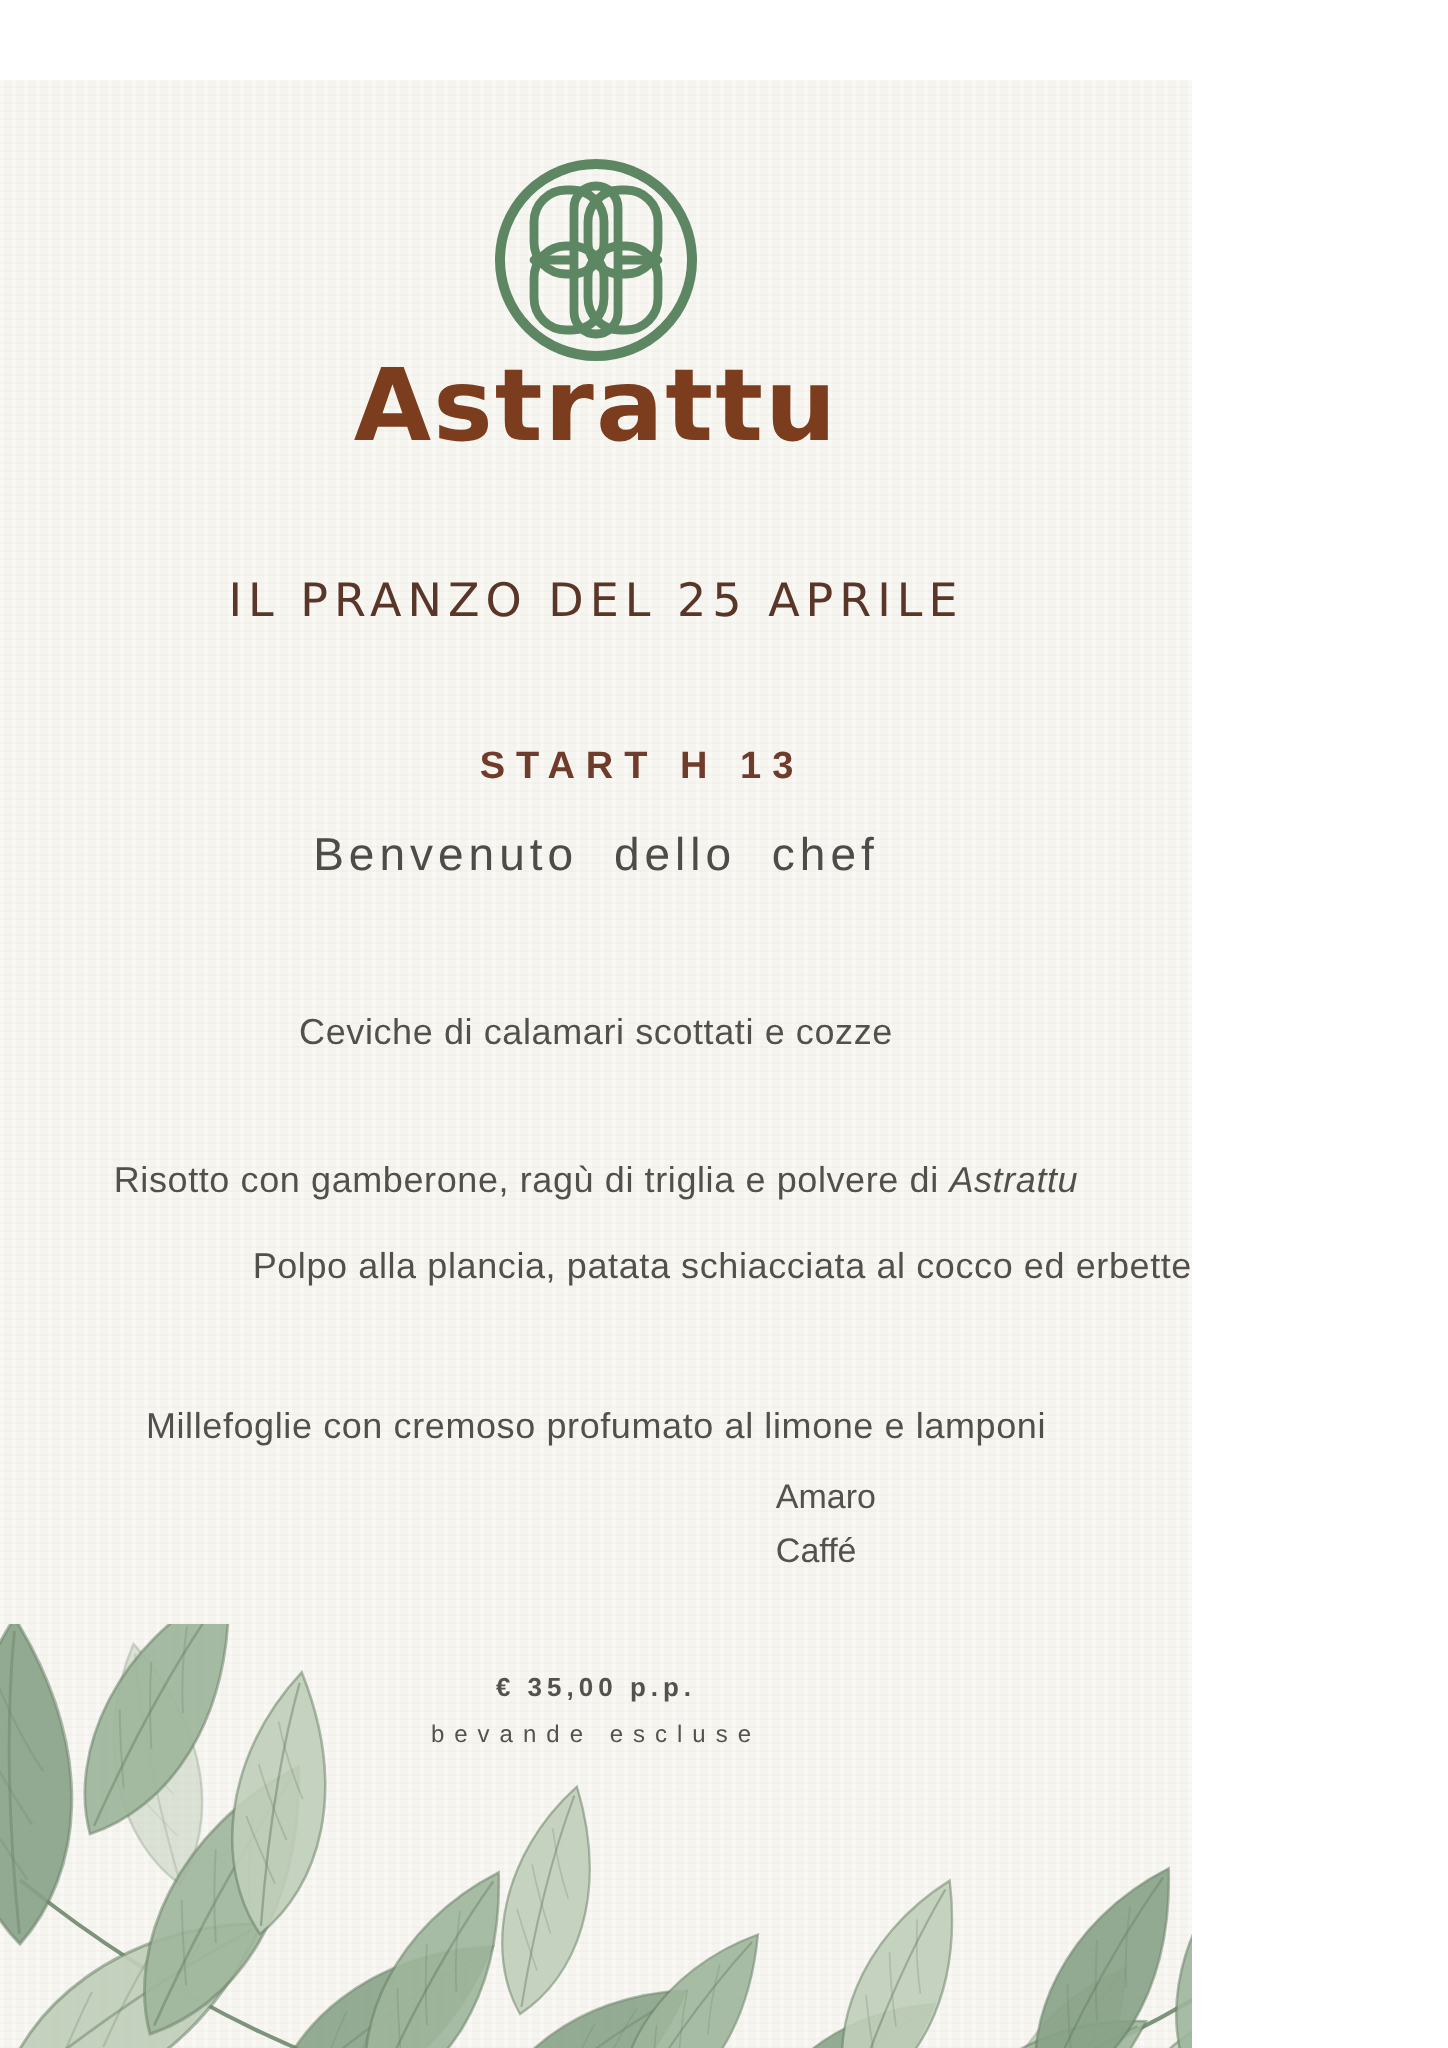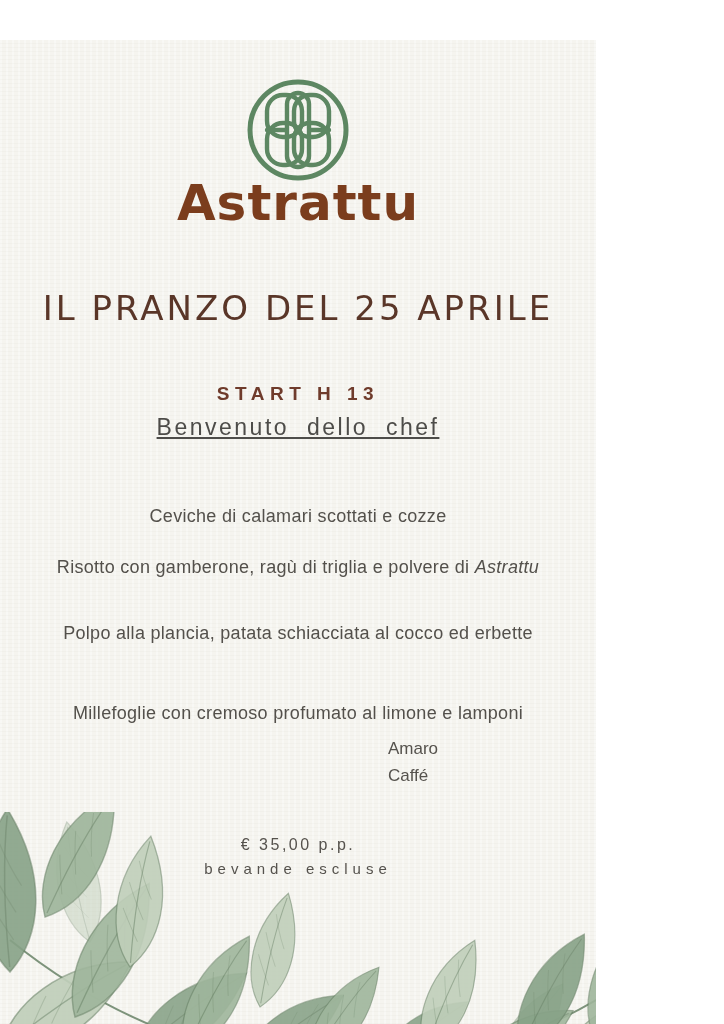--- a/index.html
+++ b/index.html
@@ -20,60 +20,61 @@
   .logo-wrap { position: absolute; top: 34px; left: 50%; transform: translateX(-50%); width: 112px; height: 112px; }
   .wordmark {
     position: absolute; top: 134px;
     font-family: "DejaVu Sans", sans-serif;
     font-weight: 700; font-size: 50px; letter-spacing: 1px;
     color: #7b3d1d;
   }
   .title {
     position: absolute; top: 248px;
     font-family: "DejaVu Sans", sans-serif;
-    font-size: 34px; letter-spacing: 3px; font-weight: 500;
+    font-size: 23px; letter-spacing: 3px; font-weight: 500;
     color: #5a3628; margin: 0;
   }
   .start-line {
-    position: absolute; top: 343px;
+    position: absolute; top: 333px;
     font-size: 19px; font-weight: 600; letter-spacing: 5.5px;
     color: #6f3b2b;
+    padding-left: 23px;
   }
   .welcome-line {
     position: absolute; top: 374px;
     font-size: 23px; letter-spacing: 2.5px; word-spacing: 9px;
     color: #4d4c49;
-    text-decoration: underline;
   }
   .menu-list { list-style: none; margin: 0; padding: 0; }
   .menu-item {
     position: absolute; left: 0; width: 100%; text-align: center;
     font-size: 18px; letter-spacing: 0.3px;
     color: #53504b;
   }
   .menu-item em { font-style: italic; }
   .mi-0 { top: 466px; }
-  .mi-1 { top: 517px; }
-  .mi-2 { top: 583px; }
+  .mi-1 { top: 540px; }
+  .mi-2 { top: 583px; text-align: right; }
   .mi-3 { top: 663px; }
 
   .extras {
     position: absolute; top: 699px; right: 158px;
     text-align: left; color: #55524d; font-size: 17px;
   }
   .extras .extra-line { margin-bottom: 7px; }
 
   .price-line {
     position: absolute; top: 796px;
-    font-size: 16px; letter-spacing: 2.5px;
+    font-size: 13px; letter-spacing: 2.5px;
     color: #55524d;
+    font-weight: bold;
   }
   .price-note {
     position: absolute; top: 820px;
-    font-size: 15px; letter-spacing: 5px;
+    font-size: 12px; letter-spacing: 5px;
     color: #55524d;
   }
 
   .leaves { position: absolute; left: 0; bottom: 0; width: 724px; height: 252px; display: block; }
 </style>
 </head>
 <body>
 
 <div class="page">
 

